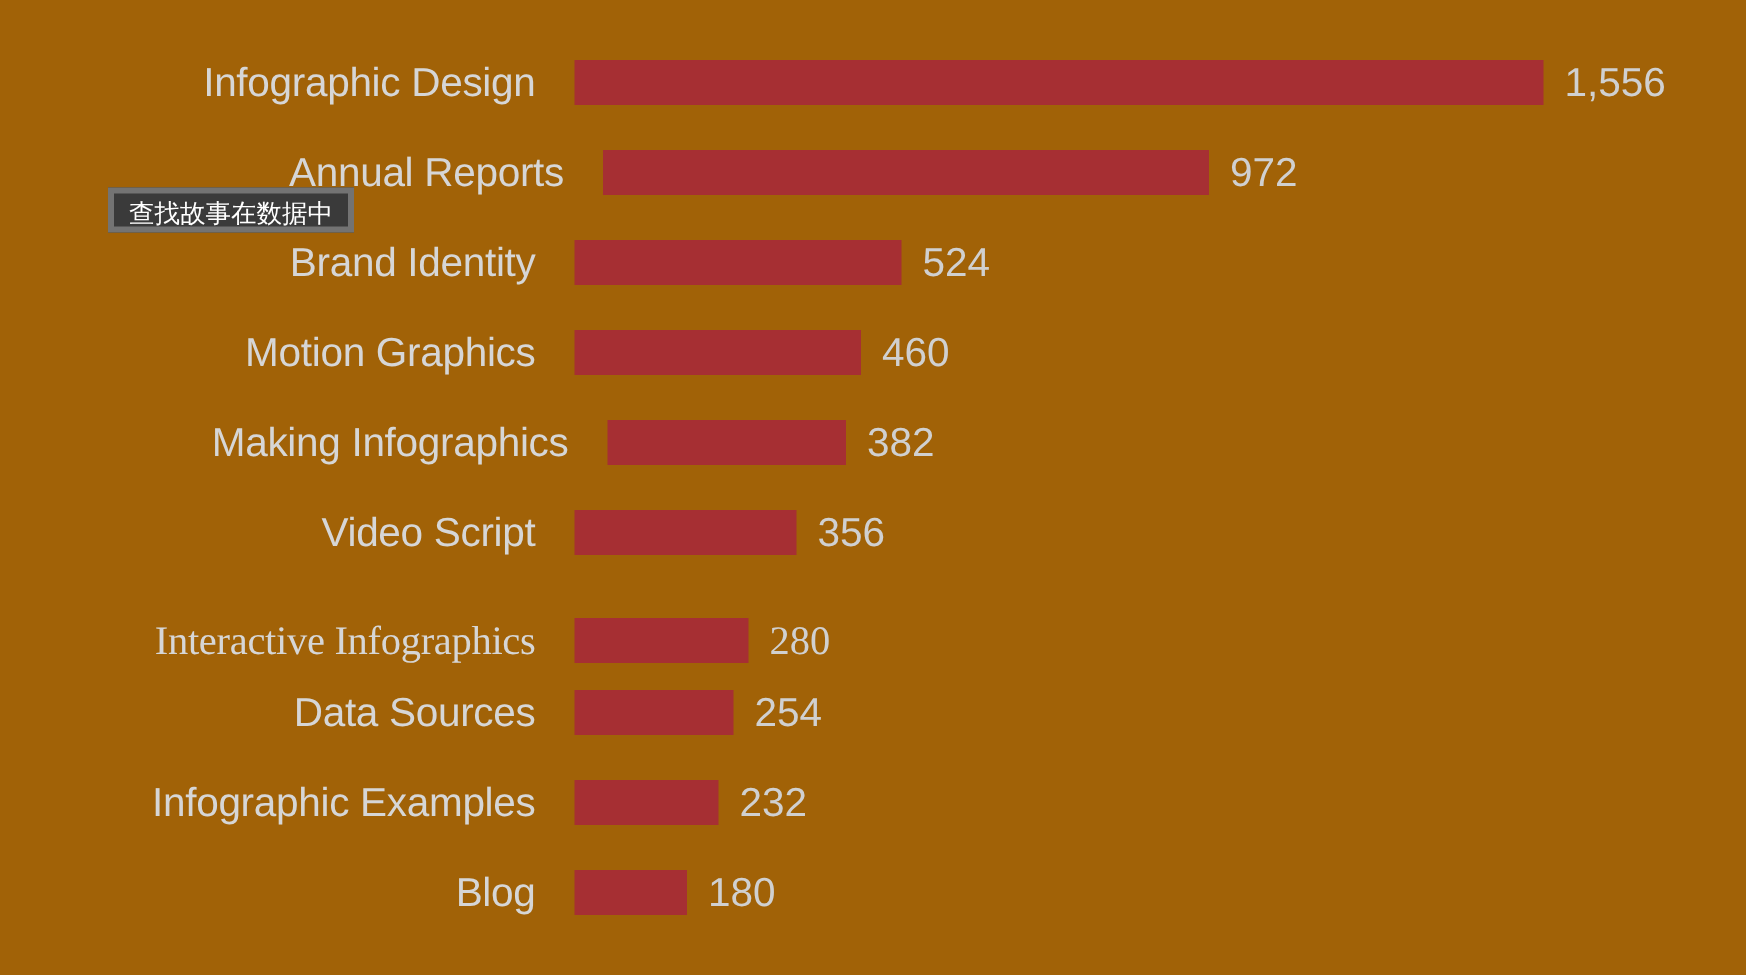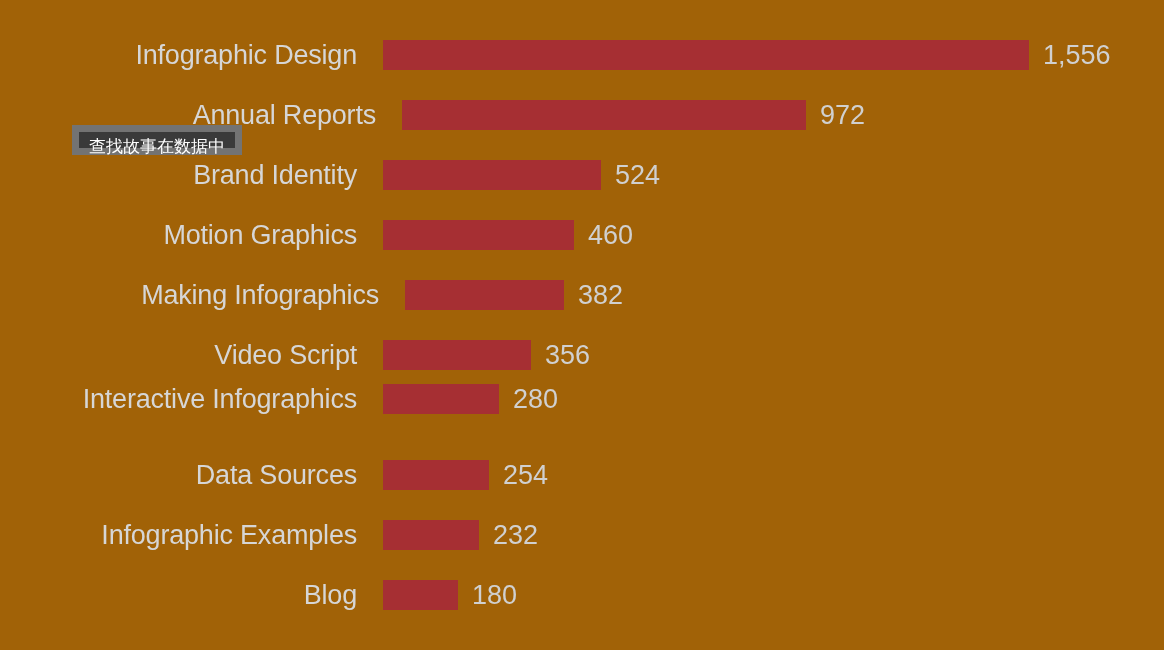--- a/index.html
+++ b/index.html
@@ -71,21 +71,21 @@
 
   
   #tooltip {
     position: absolute;
     left: 72px;
     top: 125px;
     height: 30px;
     box-sizing: border-box;
     padding: 0 10px;
     background: #3a3a3a;
-    border: 7px solid #737373;
+    border: 4px solid #737373;
     color: #ffffff;
     font-size: 17px;
     line-height: 28px;
     white-space: nowrap;
     font-family: "DejaVu Sans", "Liberation Sans", sans-serif;
     z-index: 20;
   }
 </style>
 </head>
 <body>
@@ -135,21 +135,21 @@
     </div>
 
     <div class="row" style="top:340px;">
       <div class="cat-label">Video Script</div>
       <div class="bar-wrap">
         <span class="bar" style="width:148px;"></span>
         <span class="val-label">356</span>
       </div>
     </div>
 
-    <div class="row" style="top:384px;">
+    <div class="row" style="top:412px;font-family:Liberation Serif, serif;">
       <div class="cat-label">Interactive Infographics</div>
       <div class="bar-wrap">
         <span class="bar" style="width:116px;"></span>
         <span class="val-label">280</span>
       </div>
     </div>
 
     <div class="row" style="top:460px;">
       <div class="cat-label">Data Sources</div>
       <div class="bar-wrap">

